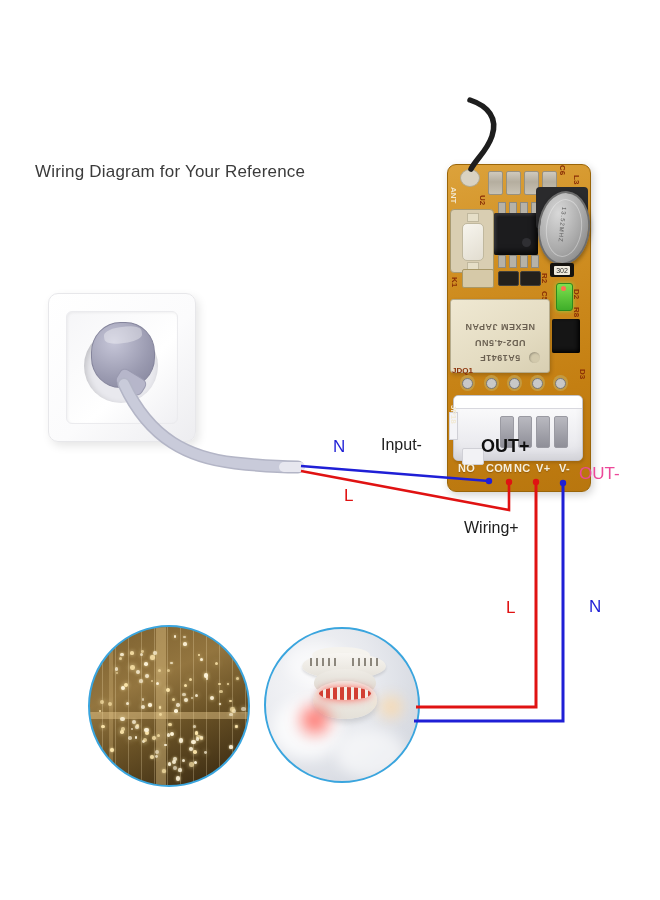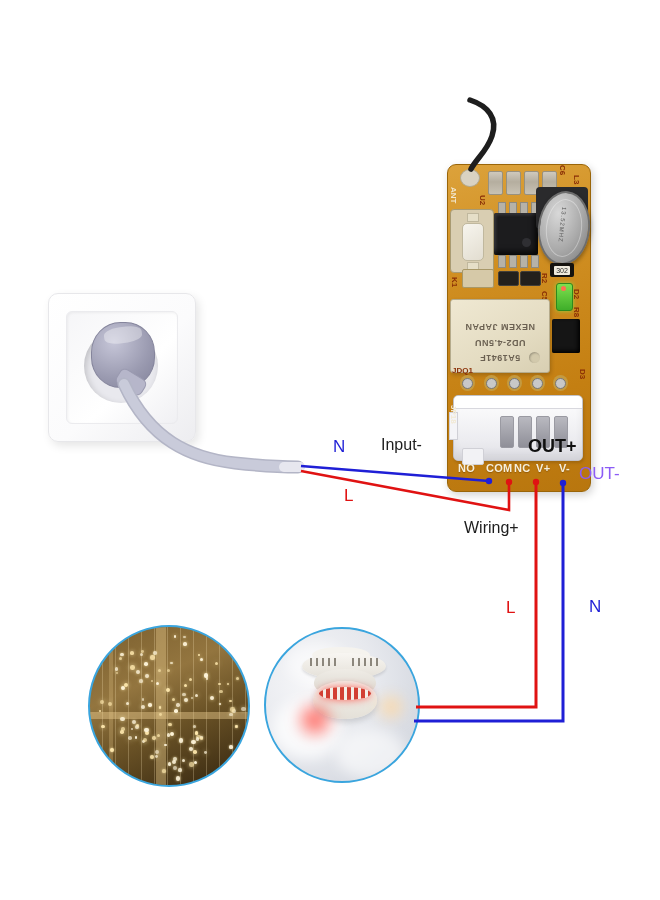--- a/index.html
+++ b/index.html
@@ -117,29 +117,30 @@
      border:1px solid #d0d0d6;border-radius:2px;}
   .conn-tab{position:absolute;left:-5px;top:16px;width:7px;height:26px;background:#f4f4f7;border:1px solid #d0d0d6;}
   .pinlbl{position:absolute;top:297px;font-size:11px;font-weight:bold;color:#f6efdc;
      text-shadow:0 1px 1px rgba(120,70,0,.6);letter-spacing:.3px;}
 
   
   .wlbl{position:absolute;font-size:16px;color:var(--label_black,#1d1d1d);}
   .wlbl.blue{color:var(--wire_blue,#1f1fd6);font-size:17px;}
   .wlbl.red{color:var(--wire_red,#e01212);font-size:17px;}
   .wlbl.big{font-size:18px;font-weight:600;color:#101010;}
-  .wlbl.med{font-size:17px;color:#8b5cf6;}
+  .wlbl.med{font-size:17px;color:#ec4899;}
 
   svg.wires{position:absolute;left:0;top:0;pointer-events:none;}
 </style>
 </head>
 <body>
 
 <div class="canvas">
 
+  <div class="title">Wiring Diagram for Your Reference</div>
 
   <div class="socket">
     <div class="socket-plate"></div>
     <div class="socket-frame"></div>
     <div class="socket-recess"></div>
     <div class="plug">
       <div class="plug-facet"></div>
     </div>
     <div class="plug-neck"></div>
   </div>
@@ -381,18 +382,18 @@
     <circle cx="489" cy="481" r="3.2" fill="#1f1fd6"></circle>
     <circle cx="509" cy="482" r="3.2" fill="#e01212"></circle>
     <circle cx="536" cy="482" r="3.2" fill="#e01212"></circle>
     <circle cx="563" cy="483" r="3.2" fill="#1f1fd6"></circle>
   </svg>
 
   <div class="wlbl blue" style="left:333px;top:437px;">N</div>
   <div class="wlbl" style="left:381px;top:436px;">Input-</div>
   <div class="wlbl red" style="left:344px;top:486px;">L</div>
   <div class="wlbl" style="left:464px;top:519px;">Wiring+</div>
-  <div class="wlbl big" style="left:528px;top:436px;">OUT+</div>
+  <div class="wlbl big" style="left:481px;top:436px;">OUT+</div>
   <div class="wlbl med" style="left:579px;top:464px;">OUT-</div>
   <div class="wlbl red" style="left:506px;top:598px;">L</div>
   <div class="wlbl blue" style="left:589px;top:597px;">N</div>
 
 </div>
 
 </body></html>

